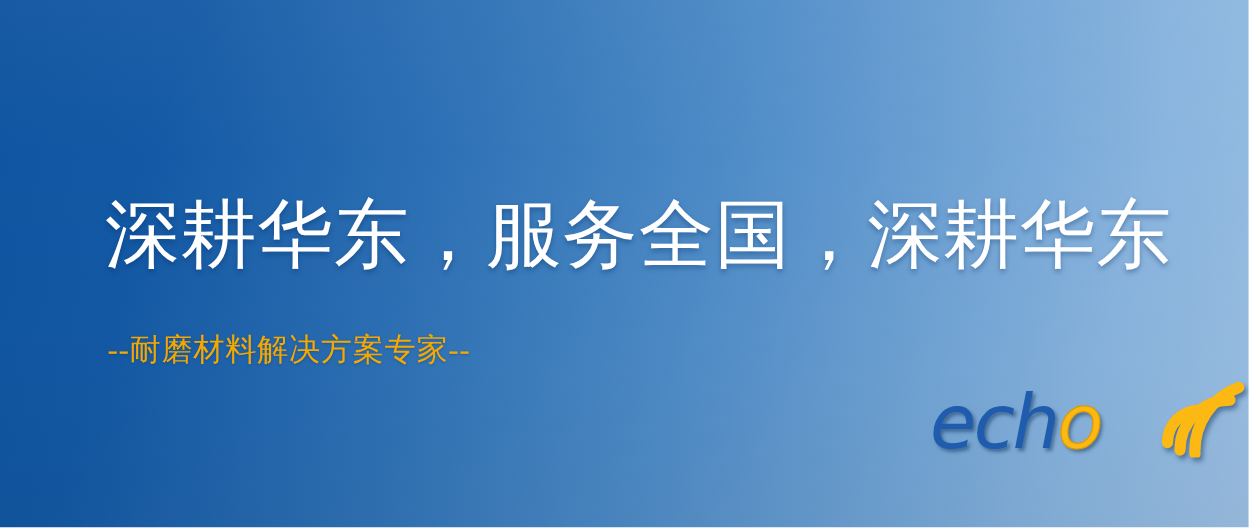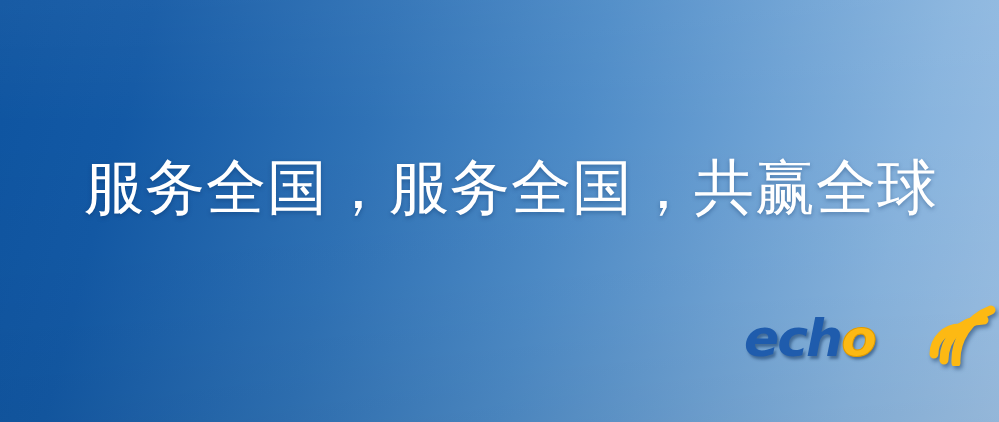--- a/index.html
+++ b/index.html
@@ -60,22 +60,22 @@
   
   #logo {
     position:absolute;
     left:744px; top:296px;
     width:250px; height:124px;
   }
   #logo-wordmark {
     position:absolute;
     left:0; top:0;
     font-family:"DejaVu Sans", "Liberation Sans", sans-serif;
-    font-size:52px;
-    font-weight:bold;
+    font-size:60px;
+    font-weight:normal;
     font-style:italic;
     letter-spacing:-2px;
     line-height:84px;
     color:#1f5cad;
     text-shadow:2px 3px 3px rgba(0,35,80,0.45);
   }
   #logo-wordmark .echo-o {
     color:#fdb913;
     -webkit-text-stroke:1px #e09a00;
   }
@@ -103,22 +103,23 @@
     filter:drop-shadow(2px 3px 2px rgba(0,35,80,0.45));
   }
 </style>
 </head>
 <body>
 
 <div id="banner">
 
   <div id="sheen"></div>
 
-  <div id="headline">服务全国，服务全国，共赢全球</div>
+  <div id="headline">深耕华东，服务全国，深耕华东</div>
 
+  <div id="subtitle">--耐磨材料解决方案专家--</div>
 
   <div id="logo">
 
     <div id="logo-wordmark"><span>ech</span><span class="echo-o">o</span></div>
 
     <svg id="logo-arcs" viewBox="0 0 78 78">
       <g fill="none" stroke="#fdb913" stroke-linecap="round">
         <path d="M 16 66 A 26 26 0 0 1 42 40" stroke-width="9"></path>
         <path d="M 26 72 A 40 40 0 0 1 66 32" stroke-width="9"></path>
         <path d="M 38 75 A 54 54 0 0 1 73 22" stroke-width="9"></path>

